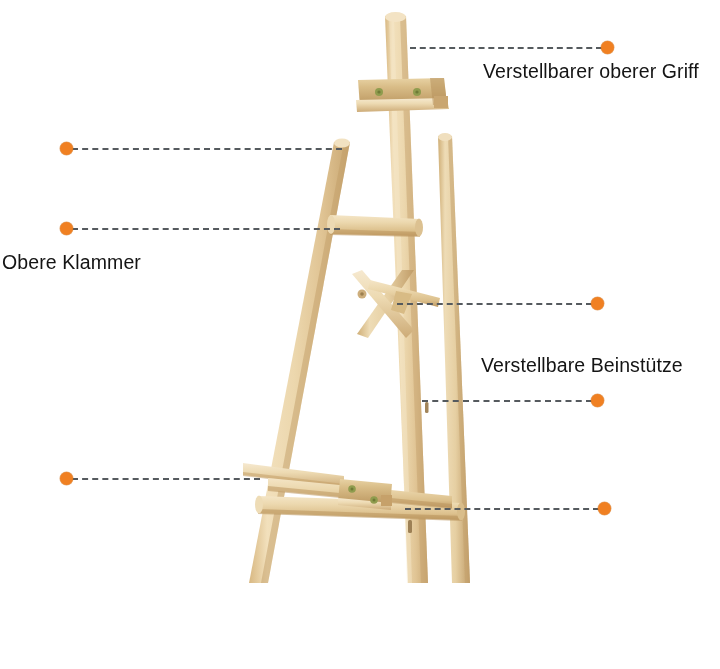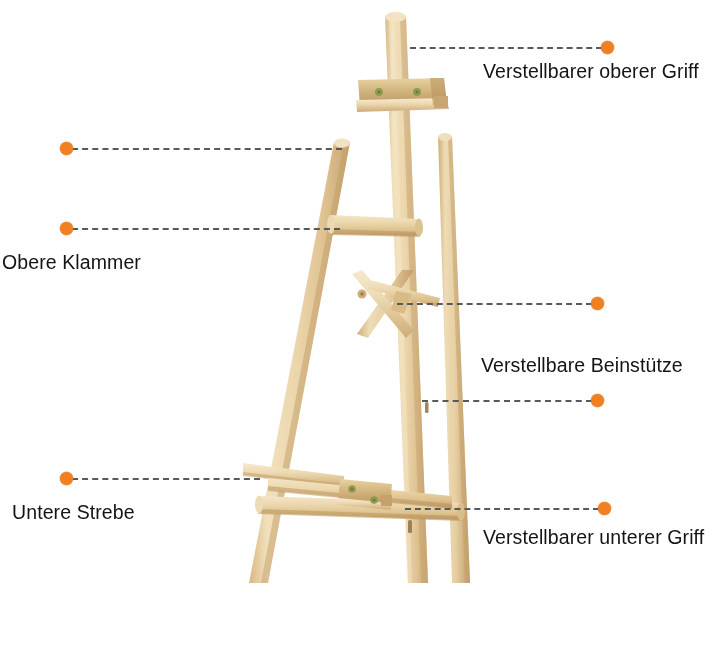--- a/index.html
+++ b/index.html
@@ -166,19 +166,17 @@
 
   <div class="leader" style="left:397px;top:295px;width:195px;"></div>
   <div class="dot" style="left:591px;top:289px;"></div>
   <div class="label" style="left:481px;top:310px;margin-top:36px;">Verstellbare Beinstütze</div>
 
   <div class="leader" style="left:422px;top:392px;width:170px;"></div>
   <div class="dot" style="left:591px;top:386px;"></div>
 
   <div class="leader" style="left:72px;top:470px;width:188px;"></div>
   <div class="dot" style="left:60px;top:464px;"></div>
-  <div class="label" style="left:12px;top:493px;">Untere Strebe</div>
 
   <div class="leader" style="left:405px;top:500px;width:194px;"></div>
   <div class="dot" style="left:598px;top:494px;"></div>
-  <div class="label" style="left:483px;top:518px;">Verstellbarer unterer Griff</div>
 
 </div>
 
 </body></html>

